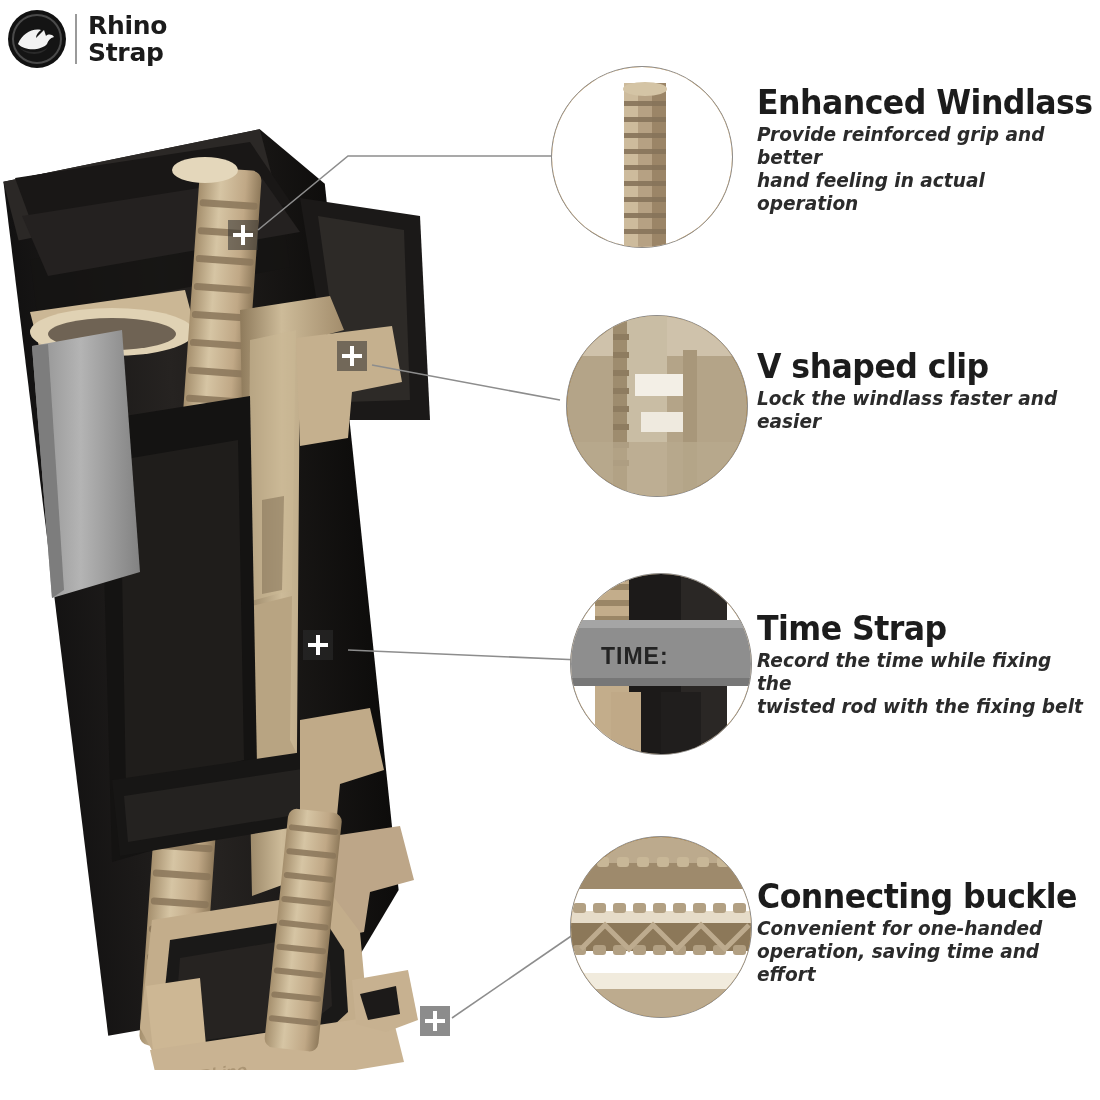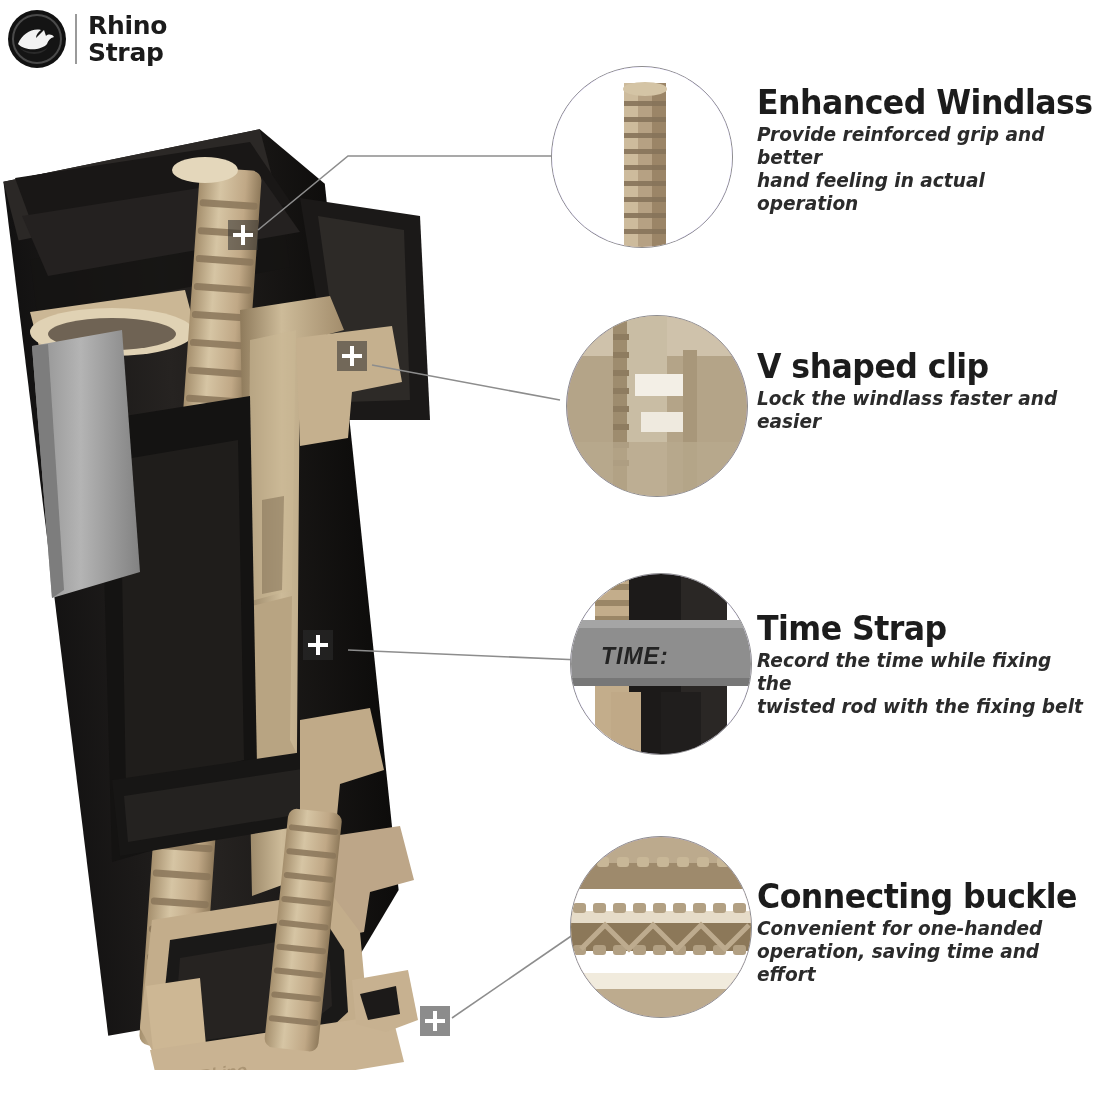--- a/index.html
+++ b/index.html
@@ -93,23 +93,22 @@
   .marker::after  { width: 3.4px; height: 20px; }
 
   
   .callout-circle {
     position: absolute;
     width: 182px;
     height: 182px;
     border-radius: 50%;
     border: 1.4px solid #8d8d8d;
     overflow: hidden;
-    background: #c4b5fd;
+    background: #a16207;
     box-sizing: border-box;
-    font-style: italic;
   }
   .cc-inner { position: absolute; inset: 0; }
 
   
   .callout-text {
     position: absolute;
     width: 350px;
   }
   .callout-title {
     font-family: "DejaVu Sans", sans-serif;

